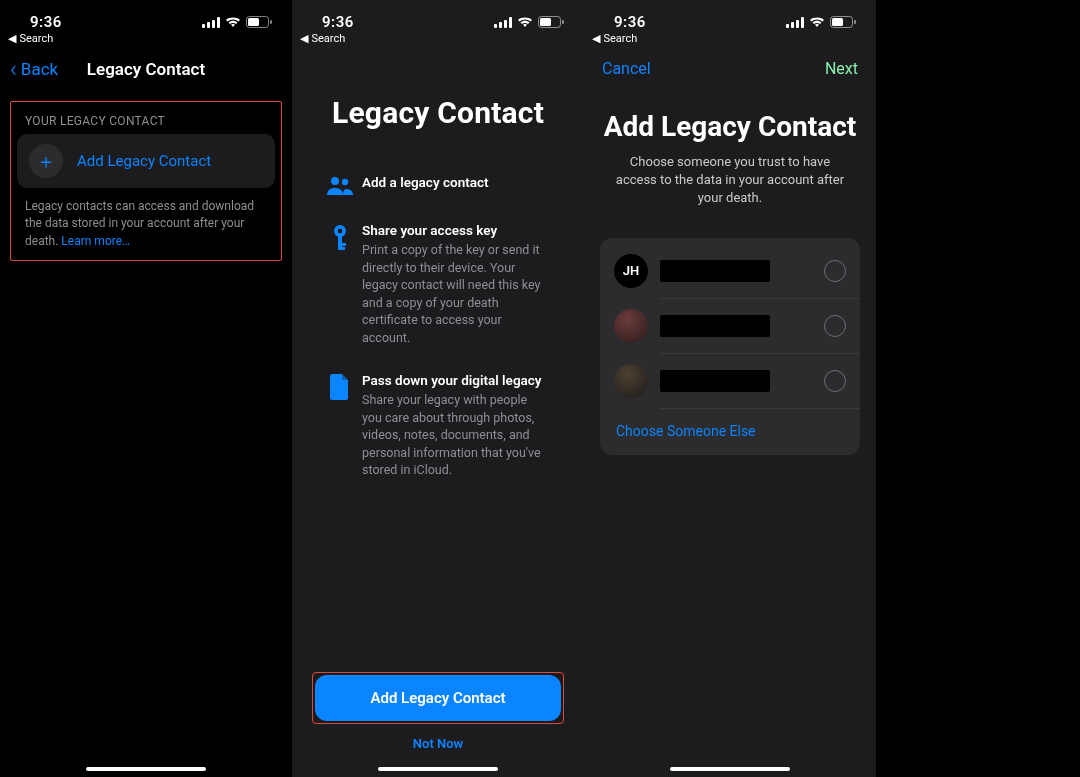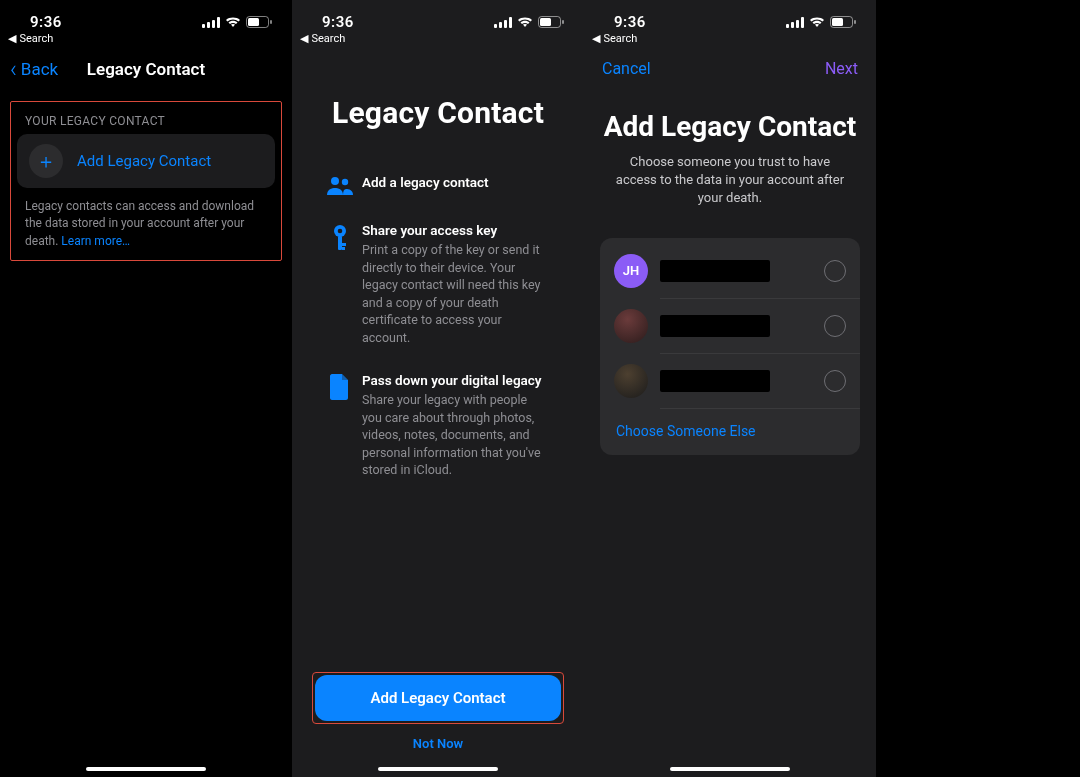--- a/index.html
+++ b/index.html
@@ -178,21 +178,21 @@
   }
 
   
   .p3-nav {
     display: flex;
     justify-content: space-between;
     padding: 10px 18px 0 18px;
     font-size: 16px;
   }
   .p3-cancel { color: #0a84ff; }
-  .p3-next { color: #8b5cf6; }
+  .p3-next { color: #86efac; }
   .p3-title {
     text-align: center;
     font-size: 28px;
     font-weight: 700;
     margin-top: 32px;
   }
   .p3-sub {
     text-align: center;
     font-size: 13px;
     color: #c9c9cc;
@@ -207,21 +207,21 @@
   }
   .contact-row {
     display: flex;
     align-items: center;
     padding: 10px 14px;
     gap: 12px;
   }
   .avatar {
     width: 34px; height: 34px;
     border-radius: 50%;
-    background: #8b5cf6;
+    background: #000000;
     display: flex;
     align-items: center;
     justify-content: center;
     font-size: 13px;
     font-weight: 600;
     color: #fff;
     flex-shrink: 0;
   }
   .avatar.grad1 { background: radial-gradient(circle at 40% 30%, #6b3b3b, #2b1b1b); }
   .avatar.grad2 { background: radial-gradient(circle at 40% 30%, #4d4030, #1b1b1b); }

